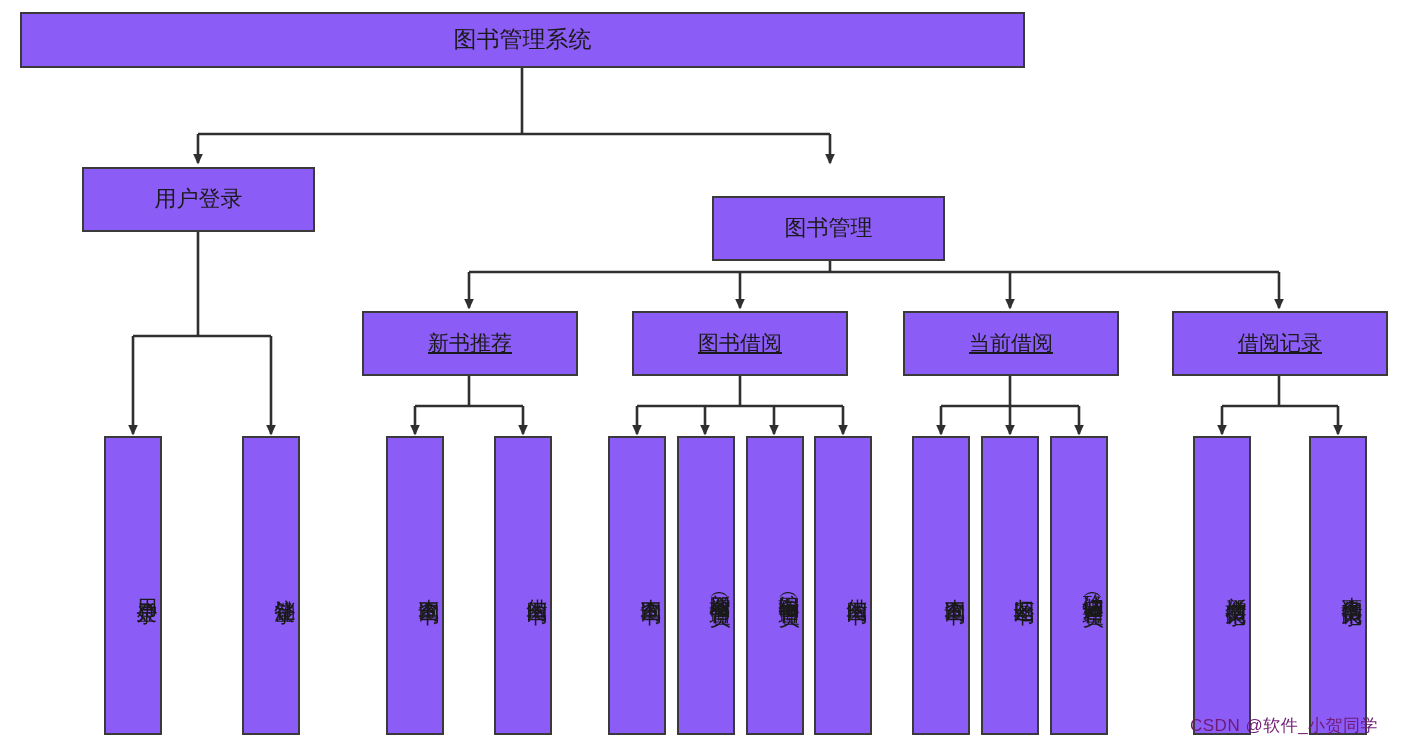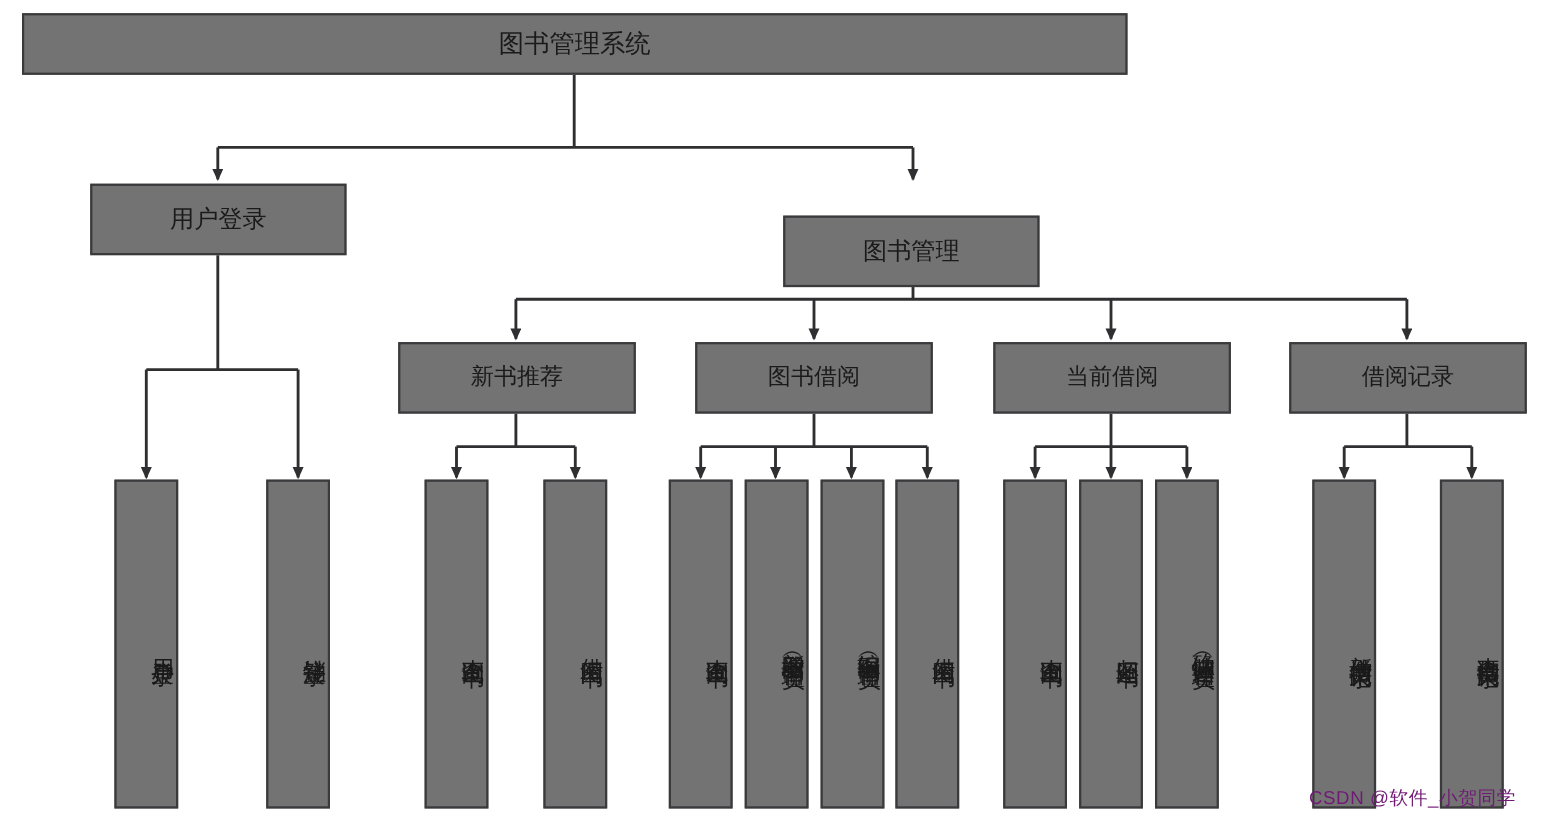--- a/index.html
+++ b/index.html
@@ -13,37 +13,37 @@
     width:1405px;
     height:747px;
     background:#ffffff;
     overflow:hidden;
   }
   
   .node{
     position:absolute;
     box-sizing:border-box;
     border:2px solid #3a3a3c;
-    background:#737373;
+    background:#8b5cf6;
     display:flex;
     align-items:center;
     justify-content:center;
     color:#1a1a1a;
     line-height:1.28;
   }
   .node .lbl{
     display:block;
     text-align:center;
     white-space:pre-line;
   }
   
   .node.root{font-size:23px;}
   
   .node.lvl2{font-size:22px;}
-  .node.lvl3{font-size:21px;}
+  .node.lvl3{font-size:21px;text-decoration:underline;}
   
   .node.leaf{
     writing-mode:vertical-rl;
     text-orientation:upright;
     font-size:21px;
     padding:8px 0 8px 0;
     align-items:flex-start;
     justify-content:center;
     letter-spacing:1px;
   }

